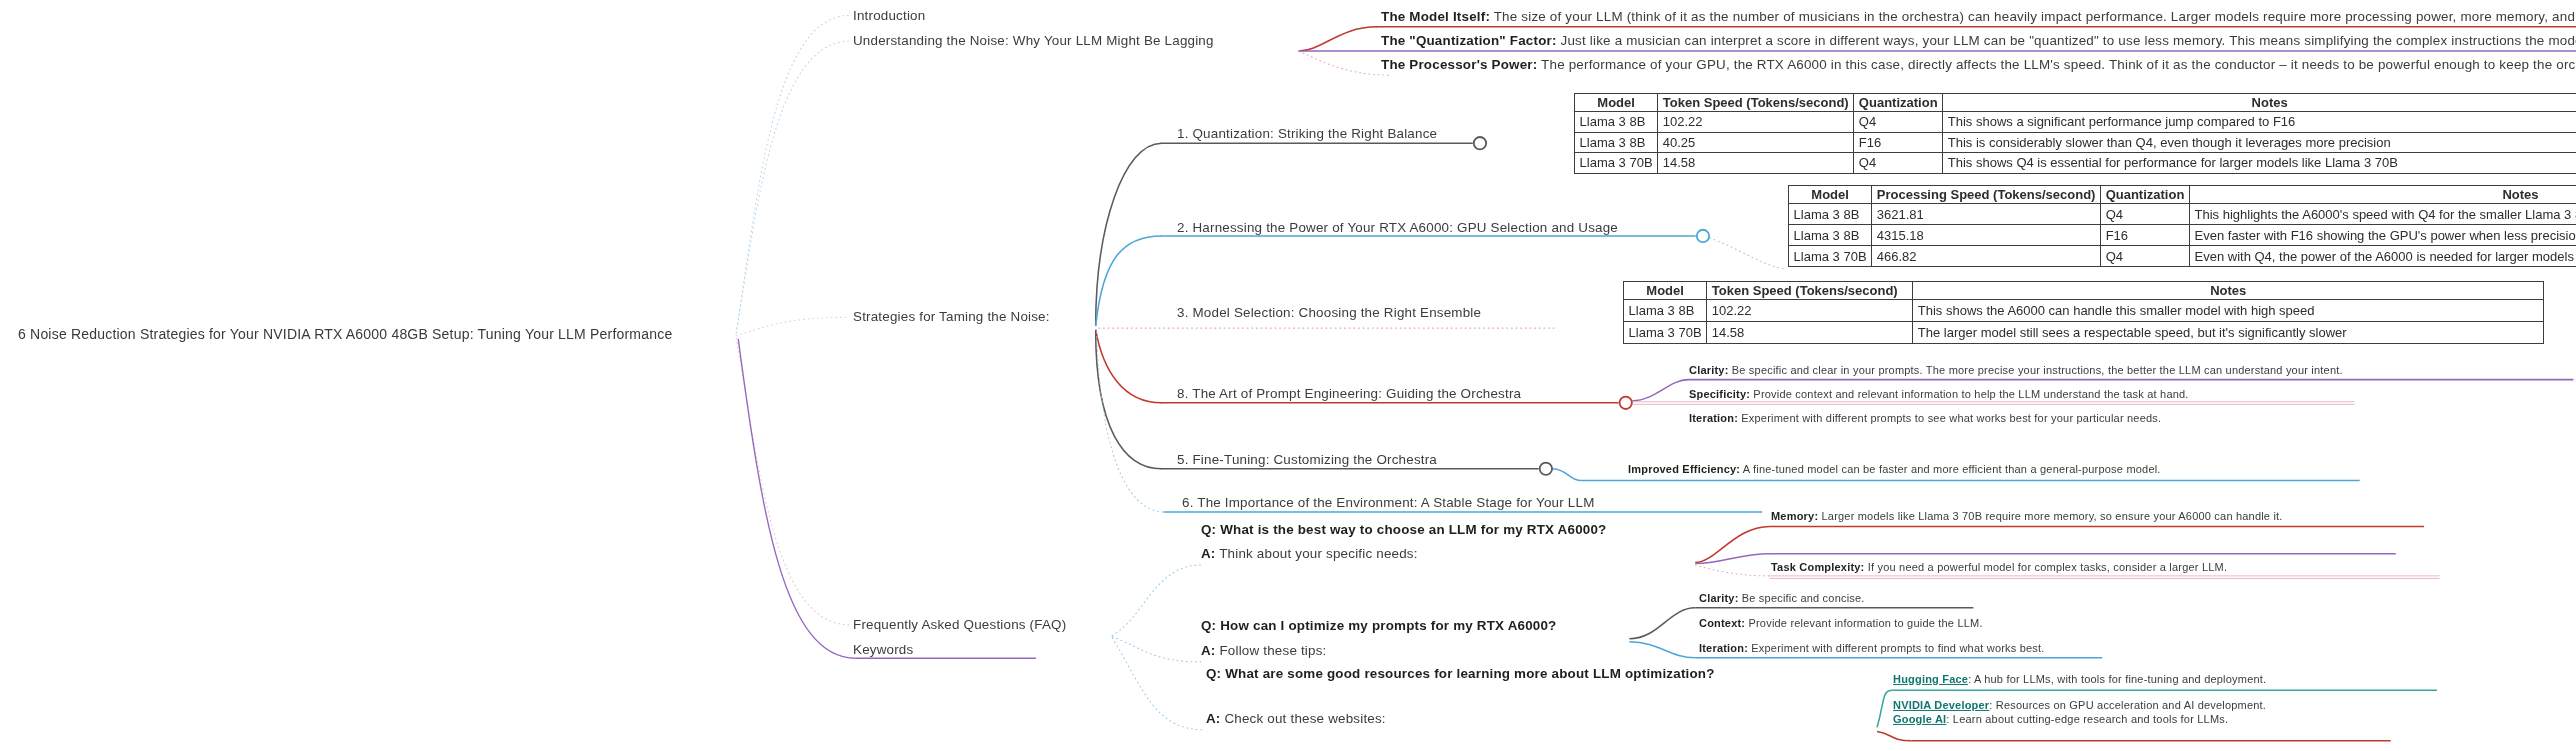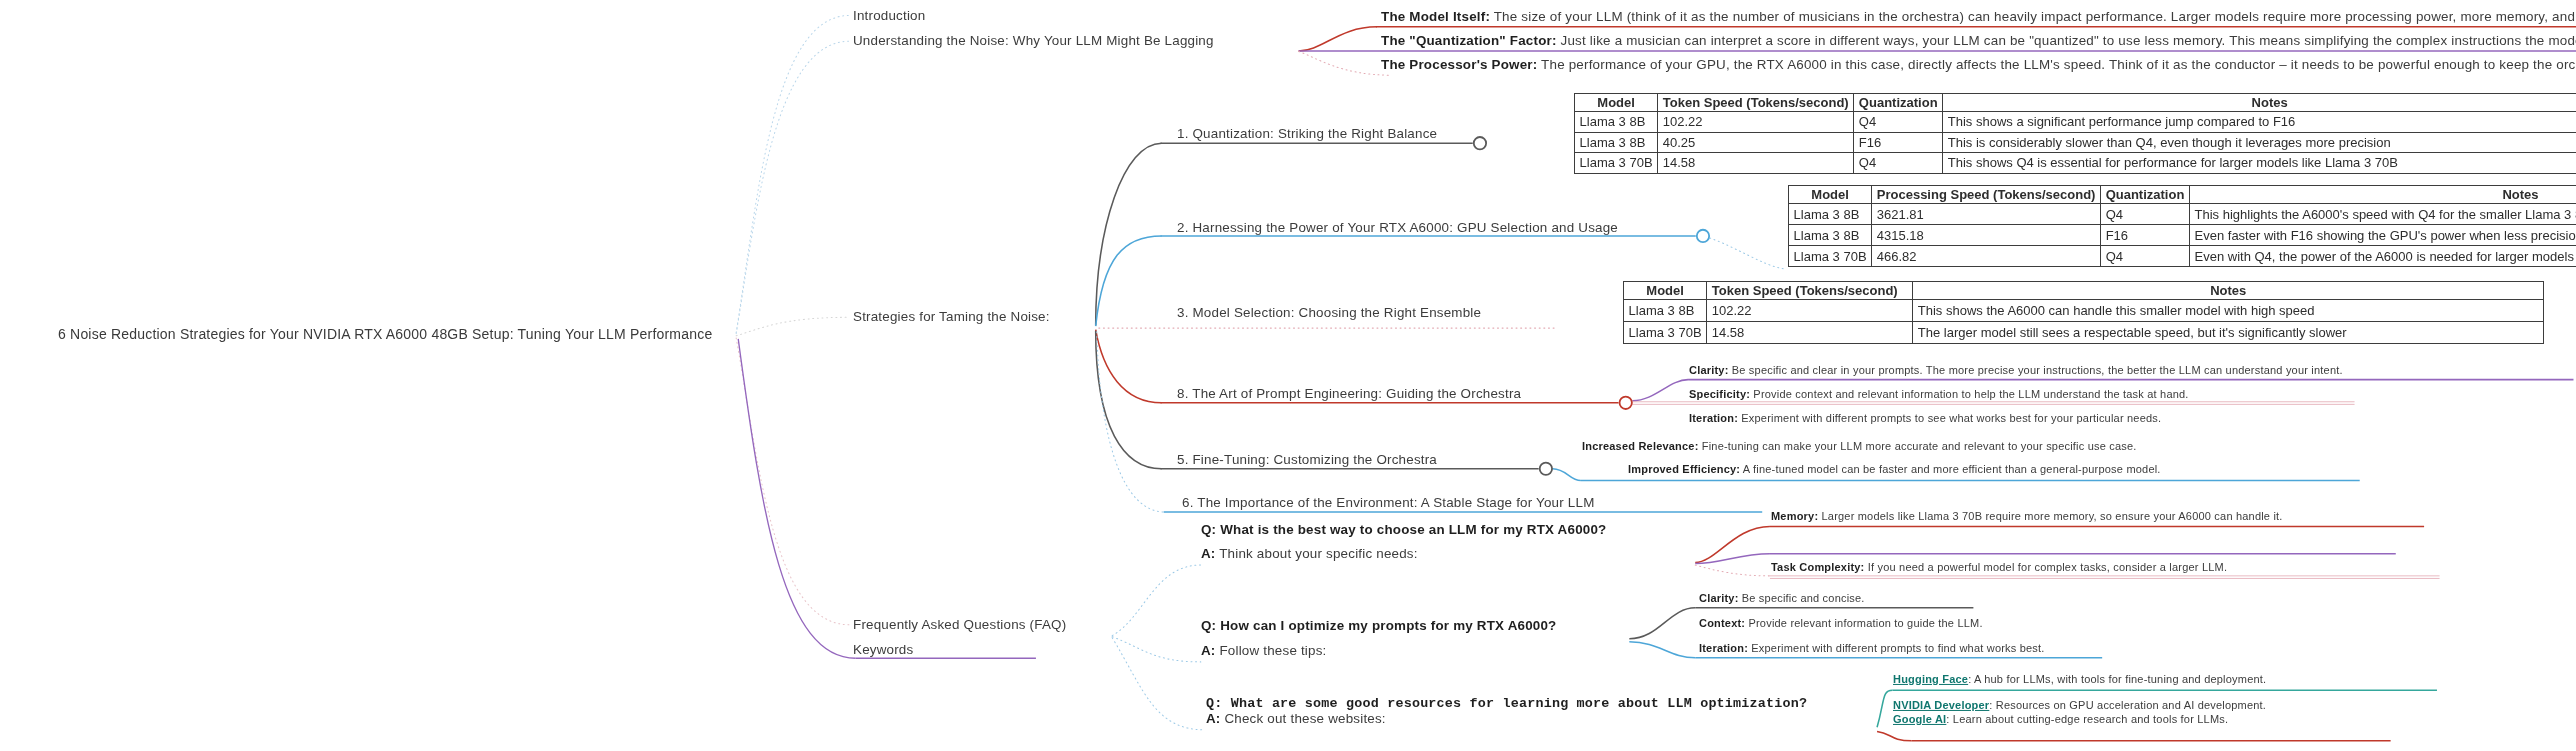--- a/index.html
+++ b/index.html
@@ -81,21 +81,21 @@
     <line x1="3673" y1="1340" x2="4730" y2="1340" stroke="#35a79c" stroke-width="3"></line>
     <path d="M3643,1420 C3672,1424 3668,1438 3710,1438" fill="none" stroke="#c0392b" stroke-width="3"></path>
     <line x1="3710" y1="1438" x2="4640" y2="1438" stroke="#c0392b" stroke-width="3"></line>
 
     <circle cx="2872" cy="278" r="12" fill="#ffffff" stroke="#5a5a5a" stroke-width="3.5"></circle>
     <circle cx="3305" cy="458" r="12" fill="#ffffff" stroke="#4da6d8" stroke-width="3.5"></circle>
     <circle cx="3155" cy="782" r="12" fill="#ffffff" stroke="#c0392b" stroke-width="3.5"></circle>
     <circle cx="3000" cy="910" r="12" fill="#ffffff" stroke="#5a5a5a" stroke-width="3.5"></circle>
   </svg>
 
-  <div class="node root" style="left:18px;top:335px;margin-left:40px;">6 Noise Reduction Strategies for Your NVIDIA RTX A6000 48GB Setup: Tuning Your LLM Performance</div>
+  <div class="node root" style="left:18px;top:335px;">6 Noise Reduction Strategies for Your NVIDIA RTX A6000 48GB Setup: Tuning Your LLM Performance</div>
   <div class="node" style="left:853px;top:15.5px;">Introduction</div>
   <div class="node" style="left:853px;top:41px;">Understanding the Noise: Why Your LLM Might Be Lagging</div>
   <div class="node" style="left:853px;top:317px;">Strategies for Taming the Noise:</div>
   <div class="node" style="left:853px;top:625px;">Frequently Asked Questions (FAQ)</div>
   <div class="node" style="left:853px;top:650px;">Keywords</div>
 
   <div class="node" style="left:1381px;top:17px;">
     <span class="lead">The Model Itself:</span><span> The size of your LLM (think of it as the number of musicians in the orchestra) can heavily impact performance. Larger models require more processing power, more memory, and more time to "think." Imagine trying to coordinate a 100-piece orchestra – you'd need a lot more effort than a small chamber ensemble!</span>
   </div>
   <div class="node" style="left:1381px;top:41px;">
@@ -115,36 +115,33 @@
   <div class="node sub" style="left:1689px;top:370px;">
     <span class="lead">Clarity:</span><span> Be specific and clear in your prompts. The more precise your instructions, the better the LLM can understand your intent.</span>
   </div>
   <div class="node sub" style="left:1689px;top:394px;">
     <span class="lead">Specificity:</span><span> Provide context and relevant information to help the LLM understand the task at hand.</span>
   </div>
   <div class="node sub" style="left:1689px;top:418px;">
     <span class="lead">Iteration:</span><span> Experiment with different prompts to see what works best for your particular needs.</span>
   </div>
 
-  <div class="node sub" style="left:1582px;top:446px;">
-    <span class="lead">Increased Relevance:</span><span> Fine-tuning can make your LLM more accurate and relevant to your specific use case.</span>
-  </div>
   <div class="node sub" style="left:1628px;top:469px;">
     <span class="lead">Improved Efficiency:</span><span> A fine-tuned model can be faster and more efficient than a general-purpose model.</span>
   </div>
 
   <div class="node qline" style="left:1201px;top:530px;">Q: What is the best way to choose an LLM for my RTX A6000?</div>
   <div class="node" style="left:1201px;top:554px;">
     <span class="lead">A:</span><span> Think about your specific needs:</span>
   </div>
   <div class="node qline" style="left:1201px;top:626px;">Q: How can I optimize my prompts for my RTX A6000?</div>
   <div class="node" style="left:1201px;top:651px;">
     <span class="lead">A:</span><span> Follow these tips:</span>
   </div>
-  <div class="node qline" style="left:1206px;top:704px;font-family:Liberation Mono, monospace;">Q: What are some good resources for learning more about LLM optimization?</div>
+  <div class="node qline" style="left:1206px;top:674px;">Q: What are some good resources for learning more about LLM optimization?</div>
   <div class="node" style="left:1206px;top:719px;">
     <span class="lead">A:</span><span> Check out these websites:</span>
   </div>
 
   <div class="node sub" style="left:1771px;top:516px;">
     <span class="lead">Memory:</span><span> Larger models like Llama 3 70B require more memory, so ensure your A6000 can handle it.</span>
   </div>
   <div class="node sub" style="left:1771px;top:567px;">
     <span class="lead">Task Complexity:</span><span> If you need a powerful model for complex tasks, consider a larger LLM.</span>
   </div>

